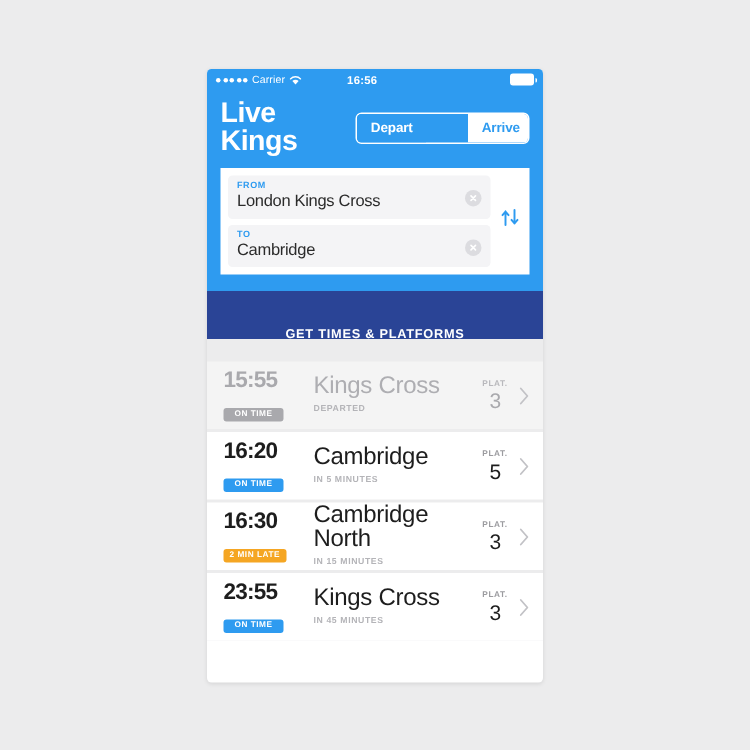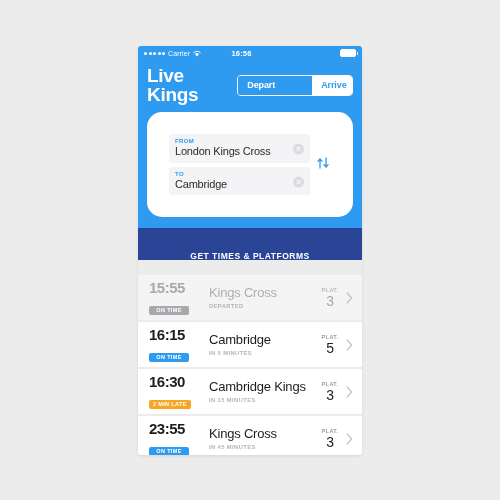--- a/index.html
+++ b/index.html
@@ -98,22 +98,22 @@
     justify-content: center;
     letter-spacing: -0.1px;
     cursor: pointer;
   }
   .seg.active { background: #2e9bf0; color: #ffffff; }
   .seg.inactive { background: #ffffff; color: #2e9bf0; margin-left: 28px; }
 
   
   .search-card {
     background: #ffffff;
-    border-radius: 15px;
-    padding: 22px;
+    border-radius: 0;
+    padding: 5px;
     display: flex;
     align-items: center;
     gap: 5px;
   }
   .fields { flex: 1; display: flex; flex-direction: column; gap: 4px; }
   .field {
     background: #f4f4f6;
     border-radius: 3px;
     padding: 4px 6px 5px 6px;
     position: relative;
@@ -209,21 +209,21 @@
     line-height: 1;
     text-align: center;
     min-width: 40px;
   }
   .badge.ontime  { background: #2e9bf0; }
   .badge.late    { background: #f5a623; }
   .badge.grey    { background: #a9a9ad; }
 
   .row-mid { flex: 1; padding-left: 8px; }
   .row-dest {
-    font-size: 13px;
+    font-size: 16px;
     color: #1d1d1d;
     letter-spacing: -0.2px;
     line-height: 1;
     margin-bottom: 5px;
   }
   .row.departed .row-dest { color: #aeaeb2; }
   .row-eta {
     font-size: 5.8px;
     font-weight: bold;
     color: #b4b4b8;
@@ -348,41 +348,41 @@
             <div class="plat-num">3</div>
           </div>
           <span>
             <svg class="chev" width="7" height="12" viewBox="0 0 7 12">
               <path d="M1.2 1 L5.6 6 L1.2 11" stroke="#c2c2c6" stroke-width="1.2" fill="none" stroke-linecap="round" stroke-linejoin="round"></path>
             </svg>
           </span>
         </div>
       </div>
       <div class="row">
-        <div class="row-left"><div class="row-time">16:15</div><div class="badge ontime">ON TIME</div></div>
+        <div class="row-left"><div class="row-time">16:20</div><div class="badge ontime">ON TIME</div></div>
         <div class="row-mid">
           <div class="row-dest">Cambridge</div>
           <div class="row-eta">IN 5 MINUTES</div>
         </div>
         <div class="row-right">
           <div class="plat">
             <div class="plat-label">PLAT.</div>
             <div class="plat-num">5</div>
           </div>
           <span>
             <svg class="chev" width="7" height="12" viewBox="0 0 7 12">
               <path d="M1.2 1 L5.6 6 L1.2 11" stroke="#c2c2c6" stroke-width="1.2" fill="none" stroke-linecap="round" stroke-linejoin="round"></path>
             </svg>
           </span>
         </div>
       </div>
       <div class="row">
         <div class="row-left"><div class="row-time">16:30</div><div class="badge late">2 MIN LATE</div></div>
         <div class="row-mid">
-          <div class="row-dest">Cambridge Kings</div>
+          <div class="row-dest">Cambridge North</div>
           <div class="row-eta">IN 15 MINUTES</div>
         </div>
         <div class="row-right">
           <div class="plat">
             <div class="plat-label">PLAT.</div>
             <div class="plat-num">3</div>
           </div>
           <span>
             <svg class="chev" width="7" height="12" viewBox="0 0 7 12">
               <path d="M1.2 1 L5.6 6 L1.2 11" stroke="#c2c2c6" stroke-width="1.2" fill="none" stroke-linecap="round" stroke-linejoin="round"></path>

